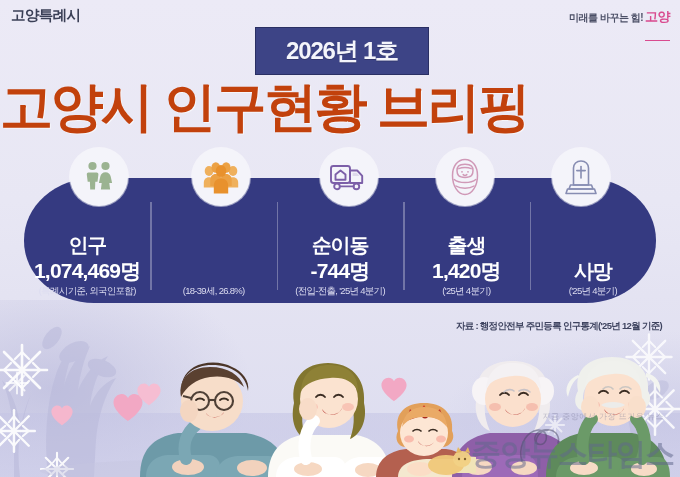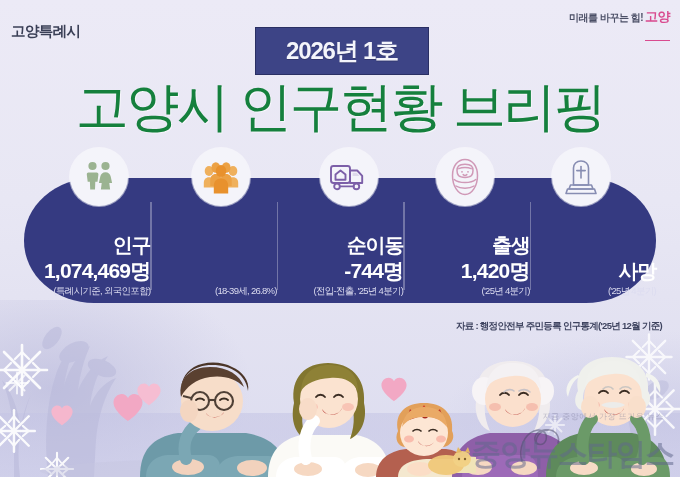--- a/index.html
+++ b/index.html
@@ -46,21 +46,21 @@
   .foliage { position: absolute; opacity: 0.55; }
   .foliage svg { display: block; }
 
   
   .snow { position: absolute; opacity: 0.92; }
   .snow svg { display: block; }
 
   
   .brand-left {
     position: absolute;
-    left: 11px; top: 22px;
+    left: 11px; top: 6px;
     font-size: 14.5px;
     font-weight: bold;
     letter-spacing: -0.6px;
     color: #3a3f56;
   }
   .brand-right {
     position: absolute;
     right: 10px; top: 8px;
     font-size: 10px;
     font-weight: bold;
@@ -93,25 +93,25 @@
     font-size: 24px;
     font-weight: bold;
     letter-spacing: -1.2px;
     text-shadow: 0 1px 0 rgba(0,0,0,0.18);
   }
 
   
   .main-title {
     position: absolute;
     left: 0; right: 0; top: 78px;
-    text-align: center;
+    text-align: left;
     font-size: 53px;
-    font-weight: normal;
+    font-weight: bold;
     letter-spacing: -2.6px;
-    color: #15803d;
+    color: #c2410c;
     line-height: 1.08;
     text-shadow: 1px 1px 0 rgba(255,255,255,0.55);
   }
 
   
   .stats-panel {
     position: absolute;
     left: 24px; top: 178px;
     width: 632px; height: 125px;
     background: #353a81;
@@ -121,21 +121,21 @@
     position: absolute;
     left: 24px; top: 178px;
     width: 632px; height: 125px;
     display: flex;
   }
   .stat-cell {
     position: relative;
     flex: 1 1 0;
     display: flex;
     flex-direction: column;
-    align-items: flex-end;
+    align-items: center;
     justify-content: flex-end;
     padding-bottom: 8px;
     box-sizing: border-box;
   }
   .stat-cell + .stat-cell::before {
     content: "";
     position: absolute;
     left: 0; top: 24px;
     width: 1.4px; height: 88px;
     background: rgba(255,255,255,0.30);

